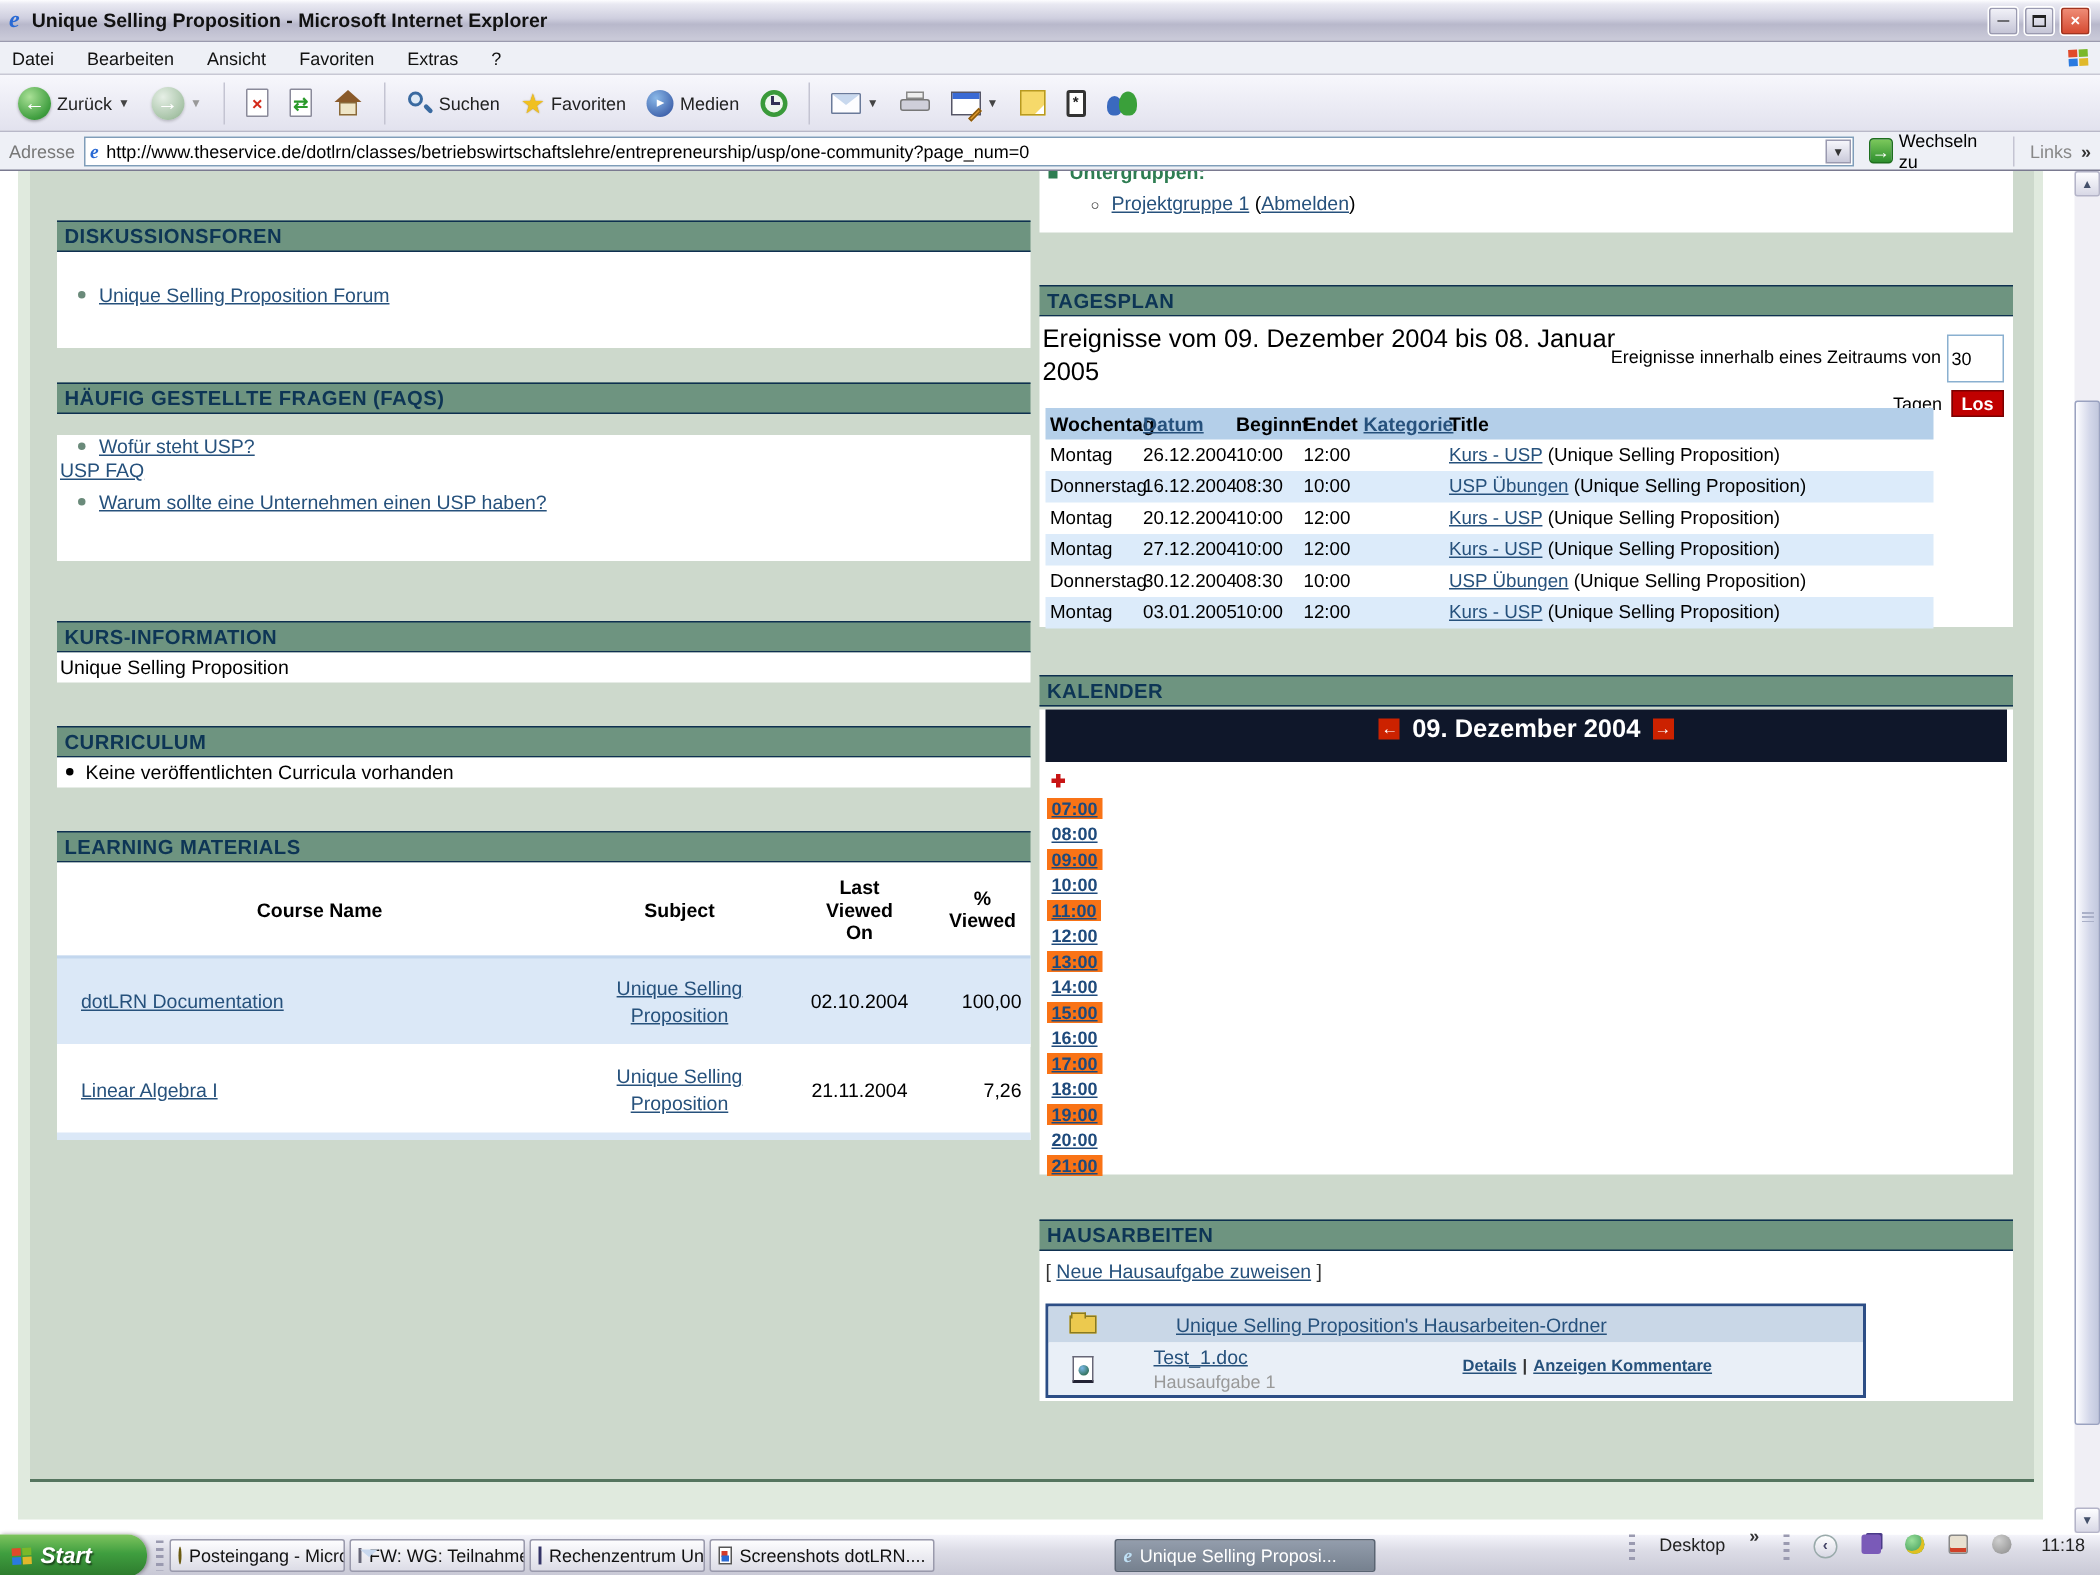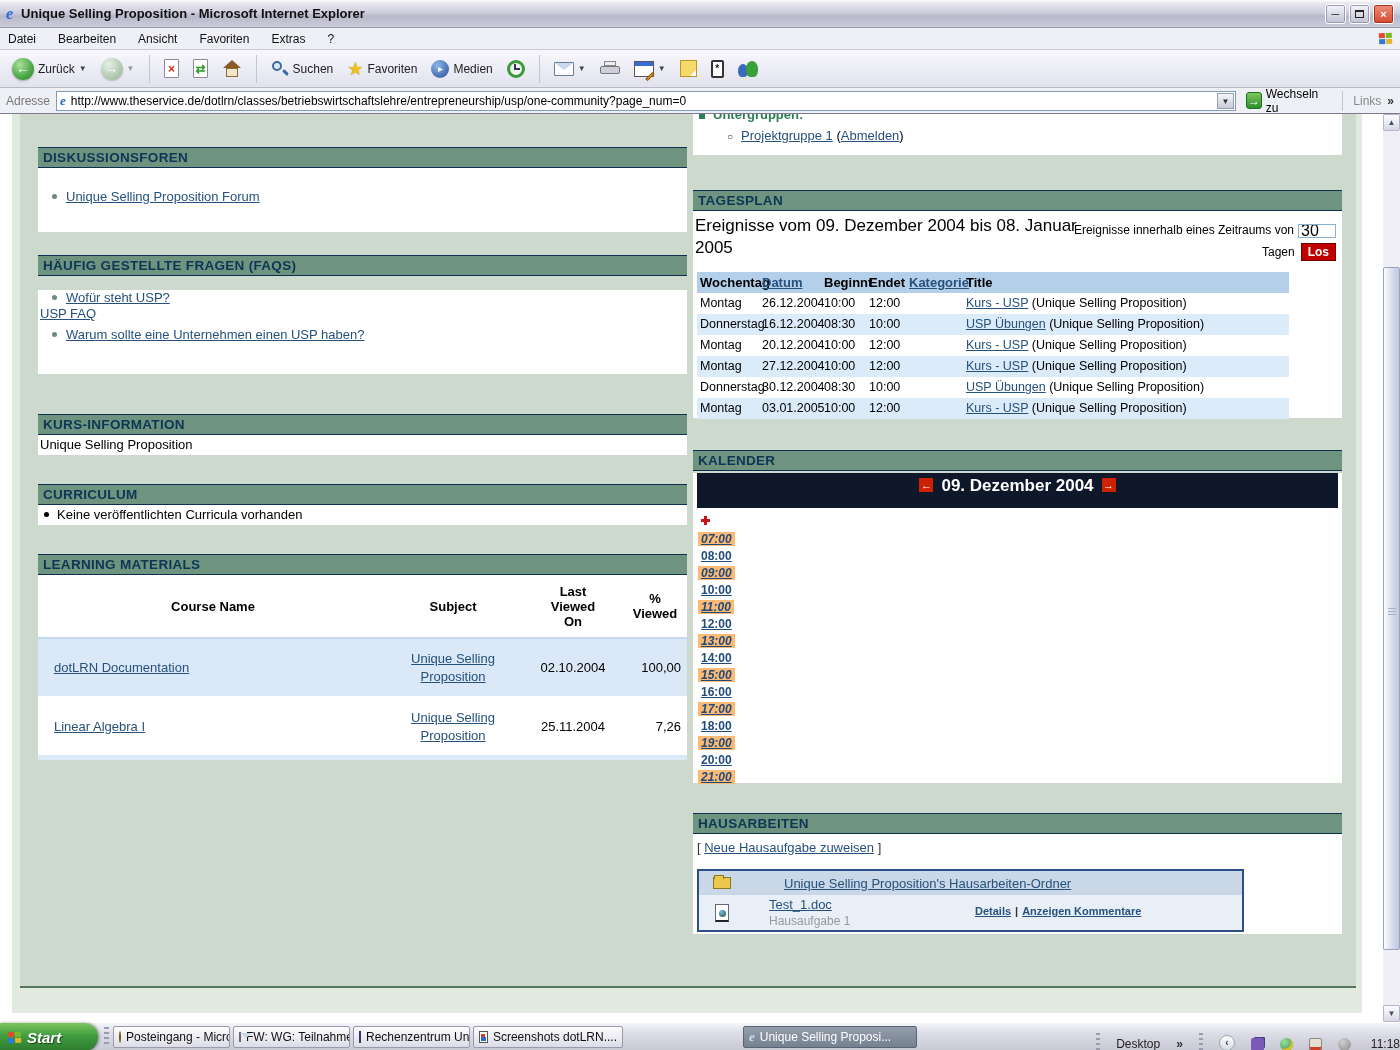--- a/index.html
+++ b/index.html
@@ -103,40 +103,40 @@
   
   .topbox { height:41px; overflow:hidden; padding-left:6px; }
   .clipline { margin-top:-7px; color:#2e7d52; font-weight:bold; font-size:13px; }
   .sqb { display:inline-block; width:6px; height:6px; background:#2e7d52; margin-right:8px; }
   .pg-line { margin-top:6px; padding-left:28px; font-size:13px; }
   .obull::before { content:"○"; font-size:10px; margin-right:8px; color:#333; }
 
   .tg-box { height:207px; position:relative; }
   .tg-heading { position:absolute; left:2px; top:4px; width:385px; font-size:17px; color:#000; line-height:1.3; }
   .tg-controls { position:absolute; right:6px; top:12px; width:290px; text-align:right; font-size:12px; color:#000; }
-  .tg-controls input { width:38px; height:14px; border:1px solid #8ab0d0; font-size:16px; padding:0 2px; margin-left:4px; vertical-align:middle; }
+  .tg-controls input { width:38px; height:32px; border:1px solid #8ab0d0; font-size:12px; padding:0 2px; margin-left:4px; vertical-align:middle; }
   .tg-line2 { margin-top:5px; }
   .los-btn { display:inline-block; background:#c00000; color:#fff; font-weight:bold; font-size:12px; padding:1px 6px; border:1px solid #7a0000; margin-left:6px; }
   .tg-table { position:absolute; left:4px; top:61px; width:592px; font-size:12.5px; }
   .tg-r { display:flex; height:21px; line-height:21px; }
   .tg-head { background:#b4cfe9; font-weight:bold; font-size:13px; }
   .tg-r.odd { background:#dcebfa; }
   .c-day{width:65px; padding-left:3px;} .c-date{width:62px;} .c-start{width:45px;} .c-end{width:40px;} .c-cat{width:57px;} .c-titl{flex:1; white-space:nowrap;}
 
   .kal-box { height:310px; }
   .kal-nav { margin:2px 4px 0 4px; height:35px; background:#0f172a; color:#fff; font-weight:bold; font-size:17px; text-align:center; line-height:25px; }
   .nav-arr { display:inline-block; width:14px; height:14px; background:#cc2200; color:#fff; font-size:11px; line-height:14px; font-weight:bold; vertical-align:2px; }
   .kal-nav .lbl { margin:0 8px; }
   .plusic { position:relative; display:inline-block; width:9px; height:9px; margin:8px 0 0 8px; }
   .plusic::before { content:""; position:absolute; left:3px; top:0; width:3px; height:9px; background:#c81414; }
   .plusic::after  { content:""; position:absolute; left:0; top:3px; width:9px; height:3px; background:#c81414; }
   .kal-times { margin:3px 0 0 5px; }
   .trow { height:17px; }
   .chip { font-weight:bold; font-size:12px; color:#1e4a7c; padding:0 3px; }
-  .chip.g { background:#fdba74;font-style:italic; }
+  .chip.g { background:#f97316; }
 
   .ha-box { height:100px; position:relative; }
   .ha-assign { padding:6px 0 0 4px; font-size:13px; color:#333; }
   .ha-frame { position:absolute; left:4px; top:35px; width:547px; height:63px; border:2px solid #2d4e86; }
   .ha-r1 { height:24px; background:#c9d7e7; display:flex; align-items:center; }
   .ha-r2 { height:35px; background:#e9eff7; display:flex; align-items:center; position:relative; }
   .folder { position:relative; width:18px; height:12px; background:#ecc94e; border:1px solid #8a7a20; margin-left:14px; }
   .folder::before { content:""; position:absolute; left:0; top:-3px; width:8px; height:3px; background:#ecc94e; border:1px solid #8a7a20; border-bottom:none; }
   .docic { position:relative; width:14px; height:18px; background:#fff; border:1px solid #667; margin-left:16px; border-bottom:2px solid #223; }
   .docic::after { content:""; position:absolute; left:3px; top:5px; width:7px; height:7px; border-radius:50%; background:radial-gradient(circle at 35% 30%,#7ab8e8,#1a5a2a); }
@@ -167,21 +167,21 @@
   .task.active { background:linear-gradient(180deg,#939dac,#76818f); color:#fff; border-color:#5a6472; }
   .tk-outlook { width:12px; height:12px; border-radius:50%; background:radial-gradient(circle at 40% 35%,#fff3a0,#e0b82a 70%,#8a7a10); border:1px solid #6a5a10; }
   .tk-env { position:relative; width:14px; height:10px; background:#fdfdff; border:1px solid #667; }
   .tk-env::before { content:""; position:absolute; left:0; top:0; border-left:6px solid transparent; border-right:6px solid transparent; border-top:5px solid #c8d8ee; }
   .tk-win { position:relative; width:12px; height:12px; background:#fff; border:1px solid #336; }
   .tk-win::before { content:""; position:absolute; left:0; top:0; width:100%; height:3px; background:#3a6ad4; }
   .tk-img { position:relative; width:12px; height:12px; background:#fff; border:1px solid #555; }
   .tk-img::before { content:""; position:absolute; left:1px; top:2px; width:4px; height:4px; background:#d43a2a; }
   .tk-img::after { content:""; position:absolute; right:1px; bottom:1px; width:5px; height:4px; background:#2a6ad4; }
   .tk-e { font-family:"Liberation Serif",serif; font-style:italic; font-weight:bold; font-size:13px; color:#bfe0f5; }
-  #tray { position:absolute; right:0; top:0; height:28px; display:flex; align-items:flex-end; gap:16px; font-size:12px; color:#222; }
+  #tray { position:absolute; right:0; top:0; height:28px; display:flex; align-items:flex-start; gap:16px; padding-right:10px; font-size:12px; color:#222; }
   .tray-handle { width:4px; height:18px; background:repeating-linear-gradient(180deg,#9a9ab0 0 2px,transparent 2px 5px); }
   .chevbtn { width:16px; height:16px; border-radius:50%; background:linear-gradient(180deg,#fff,#d8d8e4); border:1px solid #9aa; text-align:center; line-height:14px; font-size:10px; color:#446; font-weight:bold; }
   .tri { width:13px; height:13px; border-radius:2px; }
   .tri.purp { background:#7a5ab8; box-shadow:2px -2px 0 -1px #4a3a88; }
   .tri.glb { border-radius:50%; background:radial-gradient(circle at 35% 30%,#9ae09a,#2a8a4a); box-shadow:inset -2px -2px 0 #e0c020; }
   .tri.mon { background:#e8e0d0; border:1px solid #888; box-shadow:inset 0 -3px 0 #d04028; }
   .tri.gry { border-radius:50%; background:radial-gradient(circle at 35% 30%,#cfcfcf,#8a8a8a); }
   .clock { margin-left:4px; }
 </style>
 </head>
@@ -346,21 +346,21 @@
       </div>
       <div class="lm-row blue">
         <span class="c-course"><a>dotLRN Documentation</a></span>
         <span class="c-subj"><a>Unique Selling Proposition</a></span>
         <span class="c-lastv">02.10.2004</span>
         <span class="c-pct">100,00</span>
       </div>
       <div class="lm-row white">
         <span class="c-course"><a>Linear Algebra I</a></span>
         <span class="c-subj"><a>Unique Selling Proposition</a></span>
-        <span class="c-lastv">25.11.2004</span>
+        <span class="c-lastv">21.11.2004</span>
         <span class="c-pct">7,26</span>
       </div>
       <div class="lm-bot"></div>
     </div>
   </div>
 
   <div id="rightcol">
     <div class="box topbox">
       <div class="clipline"><span class="sqb"></span><span>Untergruppen:</span></div>
       <div class="pg-line">

